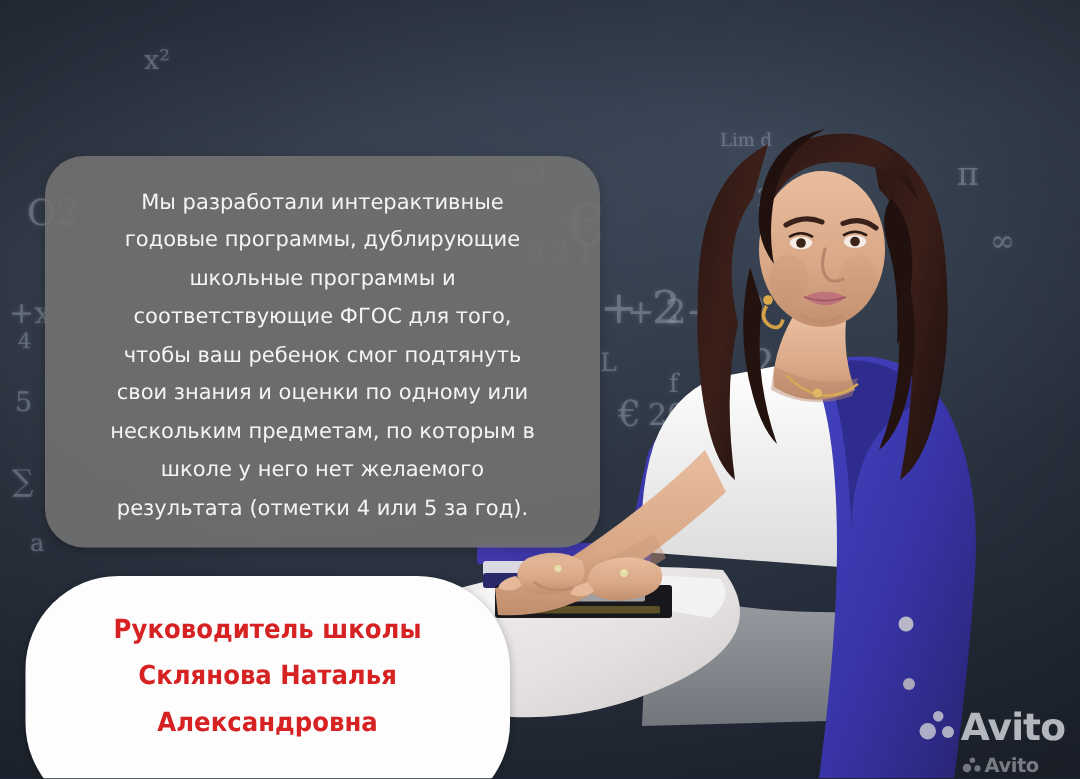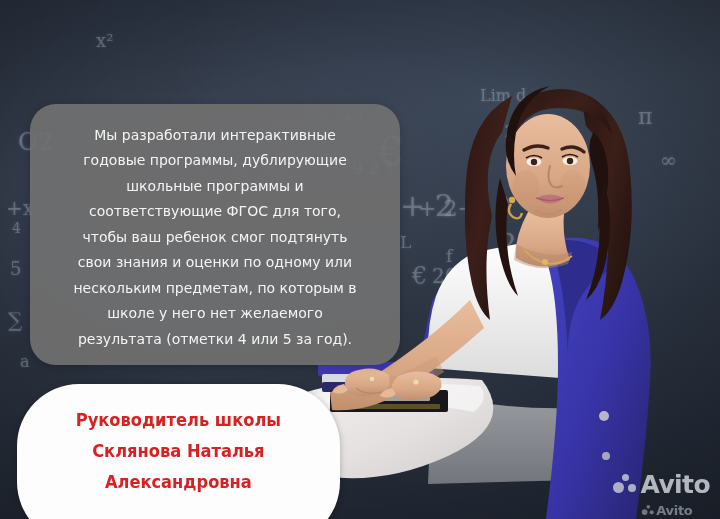--- a/index.html
+++ b/index.html
@@ -180,21 +180,21 @@
       <span style="left: 513px; top: 158px; font-size: 19px;">2</span>
       <span style="left: 400px; top: 188px; font-size: 30px;">+ 2</span>
       <span style="left: 418px; top: 196px; font-size: 22px;">+ 2+</span>
       <span style="left: 497px; top: 192px; font-size: 20px;">0</span>
       <span style="left: 500px; top: 228px; font-size: 26px;">2</span>
       <span style="left: 465px; top: 252px; font-size: 30px;">7</span>
       <span style="left: 412px; top: 262px; font-size: 24px;">€</span>
       <span style="left: 432px; top: 264px; font-size: 20px;">20</span>
       <span style="left: 400px; top: 232px; font-size: 17px;">L</span>
       <span style="left: 446px; top: 246px; font-size: 17px;">f</span>
-      <span style="left: 480px; top: 86px; font-size: 16px;">Lim d</span>
+      <span style="left: 480px; top: 86px; font-size: 12px;">Lim d</span>
       <span style="left: 18px; top: 128px; font-size: 24px;">O2</span>
       <span style="left: 6px; top: 196px; font-size: 20px;">+x</span>
       <span style="left: 10px; top: 258px; font-size: 18px;">5</span>
       <span style="left: 12px; top: 220px; font-size: 14px;">4</span>
       <span style="left: 8px; top: 308px; font-size: 20px;">∑</span>
       <span style="left: 20px; top: 352px; font-size: 16px;">a</span>
       <span style="left: 96px; top: 30px; font-size: 18px;">x²</span>
       <span style="left: 638px; top: 104px; font-size: 22px;">π</span>
       <span style="left: 660px; top: 148px; font-size: 20px;">∞</span>
     </div>

